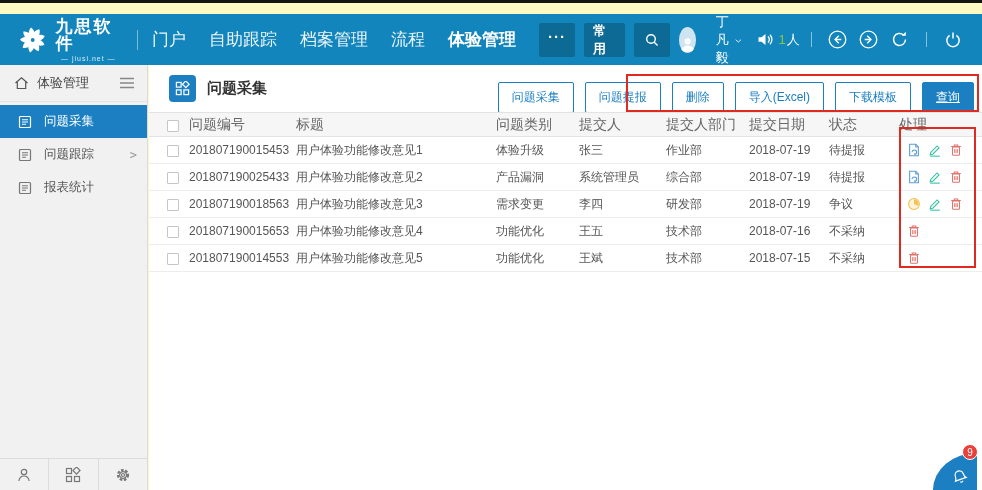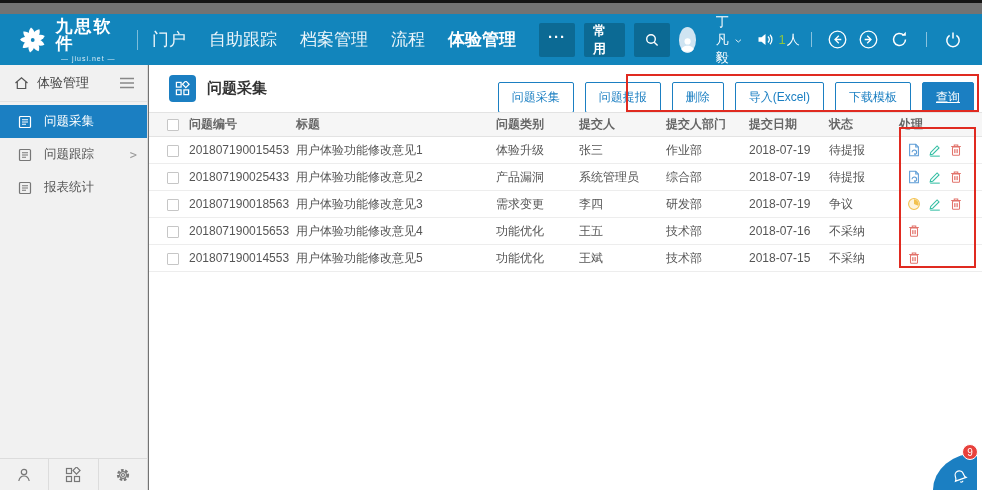--- a/index.html
+++ b/index.html
@@ -1,17 +1,17 @@
 <!DOCTYPE html>
 <html><head>
 <meta charset="utf-8">
 <style>
   * { margin:0; padding:0; box-sizing:border-box; }
   html,body { width:982px; height:490px; background:#fff; font-family:"Liberation Sans","DejaVu Sans",sans-serif; }
-  #stage { position:relative; width:982px; height:490px; overflow:hidden; background:#737373; }
+  #stage { position:relative; width:982px; height:490px; overflow:hidden; background:#fef9c3; }
   #topline { position:absolute; top:0; left:0; right:0; height:3px; background:#141414; }
 
   
   #navbar { position:absolute; top:14px; left:0; right:0; height:51px; background:#1285BC; display:flex; align-items:center; padding:0 14px 0 18px; }
   #logo { display:flex; align-items:center; gap:8px; }
   #logo-swirl { width:34px; height:34px; }
   #logo-texts { display:flex; flex-direction:column; line-height:1; }
   #logo-title { color:#fff; font-size:17px; font-weight:bold; letter-spacing:2px; }
   #logo-sub { color:#d8ecf6; font-size:7px; letter-spacing:1px; margin-top:3px; text-align:center; }
   .nav-sep { width:1px; height:20px; background:rgba(255,255,255,.45); margin:0 14px 0 16px; }
@@ -48,21 +48,21 @@
   #page-head { position:absolute; top:10px; left:20px; display:flex; align-items:center; }
   #page-icon { width:27px; height:27px; border-radius:4px; background:#1B7FC2; display:flex; align-items:center; justify-content:center; }
   #page-title { font-size:15px; font-weight:bold; color:#333; margin-left:11px; }
   #toolbar { position:absolute; top:17px; right:8px; display:flex; align-items:center; gap:11px; }
   .tbtn { font-size:12px; padding:6px 13px; background:#fff; border:1px solid #1B7FC2; color:#1B7FC2; border-radius:2px; cursor:pointer; white-space:nowrap; font-family:inherit; }
   .tbtn.primary { background:#1B7FC2; color:#fff;text-decoration:underline; }
 
   
   #grid { position:absolute; top:47px; left:0; right:0; }
   table { width:100%; border-collapse:collapse; table-layout:fixed; }
-  thead th { height:24px; background:#F6F6F6; border-top:1px solid #E3E3E3; border-bottom:1px solid #E3E3E3; font-weight:bold; font-size:12px; color:#666; text-align:left; padding:0; }
+  thead th { height:24px; background:#F6F6F6; border-top:1px solid #E3E3E3; border-bottom:1px solid #E3E3E3; font-weight:normal; font-size:14px; color:#666; text-align:left; padding:0; }
   tbody td { height:27px; border-bottom:1px solid #EDEDED; font-size:12px; color:#555; padding:0; white-space:nowrap; overflow:hidden; }
   .cbx { display:inline-block; width:12px; height:12px; border:1px solid #C6C6C6; background:#fff; border-radius:1px; vertical-align:middle; cursor:pointer; }
   td.cb, th.cb { padding-left:18px; }
   .acts { display:flex; align-items:center; gap:7px; padding-left:8px; }
   .act { display:flex; cursor:pointer; }
 
   
   .anno { position:absolute; border:2px solid #E02A20; pointer-events:none; z-index:5; }
   #anno-toolbar { left:477px; top:9px; width:353px; height:38px; }
   #anno-actions { left:750px; top:62px; width:77px; height:141px; }

